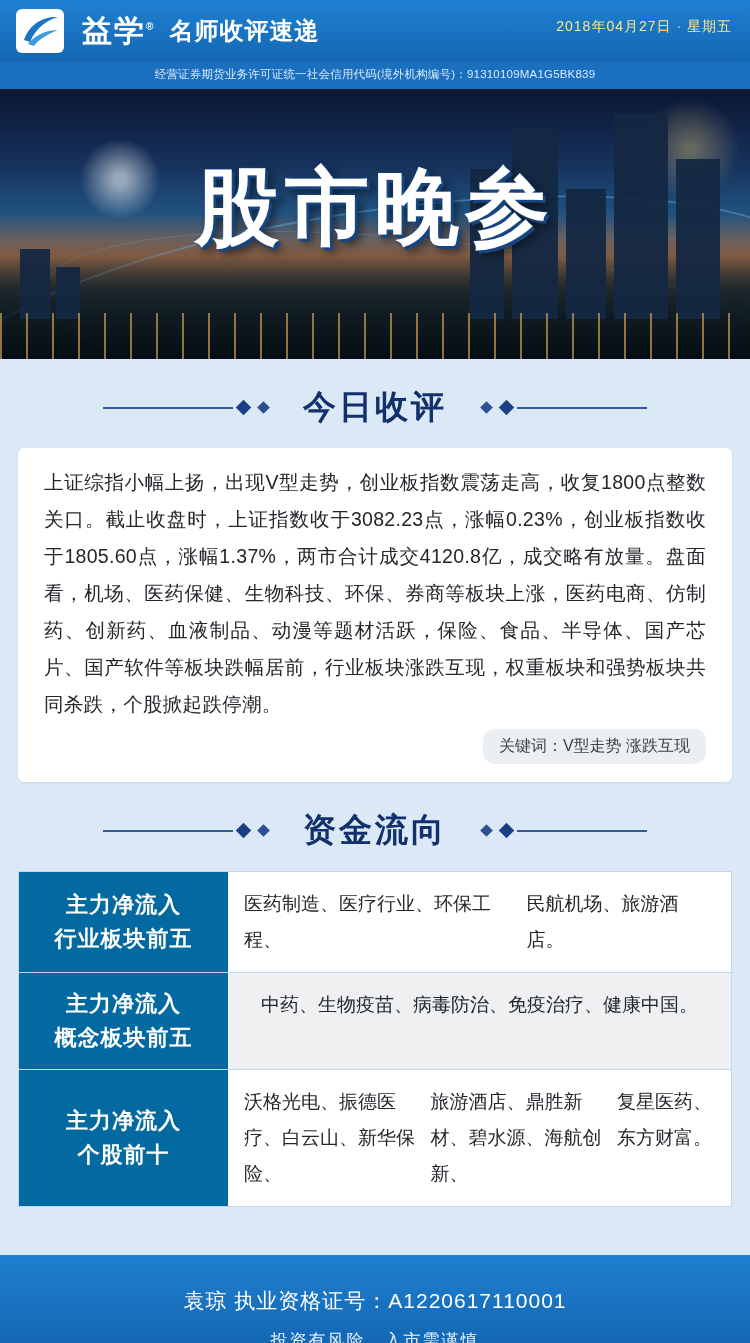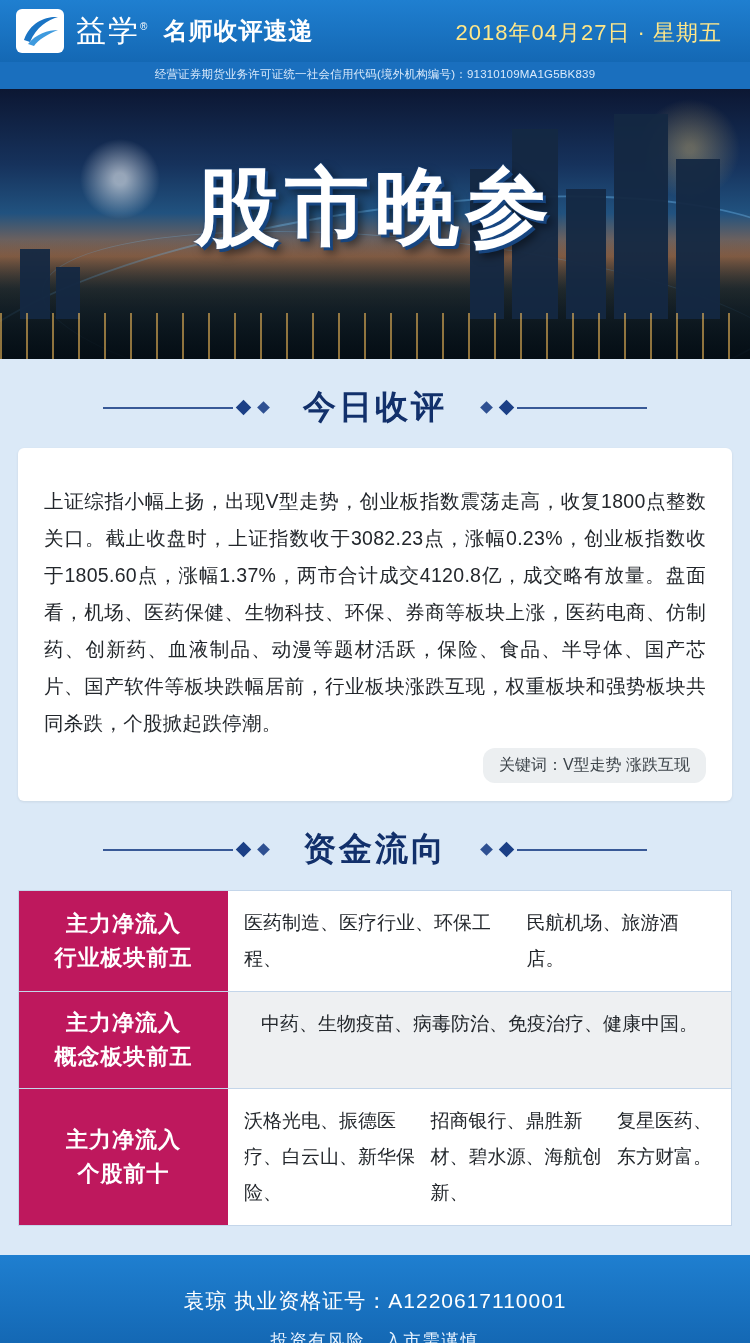--- a/index.html
+++ b/index.html
@@ -18,28 +18,28 @@
     display:flex;align-items:center;position:relative;
   }
   .logo-wrap{display:flex;align-items:center;padding-left:16px;}
   .logo-mark{
     width:48px;height:44px;background:#fff;border-radius:6px;
     display:flex;align-items:center;justify-content:center;
     position:relative;
   }
   .logo-mark svg{display:block;}
   .logo-text{
-    color:#fff;font-size:30px;font-weight:normal;margin-left:12px;letter-spacing:2px;text-align:right;
+    color:#fff;font-size:30px;font-weight:bold;margin-left:18px;letter-spacing:2px;text-align:right;
   }
   .reg-mark{font-size:10px;vertical-align:super;}
   .slogan{
     color:#fff;font-size:24px;font-weight:bold;margin-left:14px;letter-spacing:1px;
   }
   .date{
-    position:absolute;right:28px;top:18px;color:#ffe789;font-size:22px;letter-spacing:1px;margin-left:8px;
+    position:absolute;right:18px;top:18px;color:#ffe789;font-size:14px;letter-spacing:1px;margin-left:8px;
   }
   .licence{
     background:#1a6fbe;
     color:#d8e9fb;font-size:11.5px;text-align:center;
     padding:5px 0 7px;letter-spacing:.2px;
   }
 
   
   .hero{
     height:270px;position:relative;overflow:hidden;
@@ -92,39 +92,39 @@
     width:11px;height:11px;background:#1b3f86;transform:rotate(45deg);margin:0 5px;
   }
   .sec-title .dia.sm{width:9px;height:9px;opacity:.9;}
   .sec-title h2{
     margin:0 30px;font-size:33px;font-weight:bold;color:#12306b;letter-spacing:3px;
   }
 
   
   .card{
     margin:0 18px;background:#fff;border-radius:6px;
-    padding:35px 26px 18px;box-shadow:0 1px 3px rgba(0,0,0,.08);
+    padding:16px 26px 18px;box-shadow:0 1px 3px rgba(0,0,0,.08);
     position:relative;
   }
   .card p{
     margin:0;font-size:19.5px;line-height:37px;color:#23272c;text-align:justify;
     letter-spacing:.3px;
   }
   .keyword{
     margin-top:6px;display:flex;justify-content:flex-end;
   }
   .keyword span{
     background:#eceff1;color:#3c4349;font-size:16px;padding:7px 16px;border-radius:12px;
   }
 
   
   .flow{margin:0 18px;border:1px solid #c4d6ea;border-top:none;}
   .flow-row{display:flex;border-top:1px solid #c4d6ea;}
   .flow-row .lbl{
-    flex:0 0 209px;background:#be185d;color:#fff;
+    flex:0 0 209px;background:#0369a1;color:#fff;
     display:flex;flex-direction:column;align-items:center;justify-content:center;
     font-size:22px;font-weight:bold;line-height:34px;letter-spacing:1px;padding:14px 0;
   }
   .flow-row .val{
     flex:1;background:#fff;color:#23272c;font-size:19px;line-height:36px;
     padding:14px 16px;display:flex;justify-content:center;
   }
   .flow-row.alt .val{background:#eef0f2;justify-content:center;}
 
   
@@ -222,21 +222,21 @@
       </div>
     </div>
 
     <div class="flow-row">
       <div class="lbl">
         <div>主力净流入</div>
         <div>个股前十</div>
       </div>
       <div class="val">
         <div>沃格光电、振德医疗、白云山、新华保险、</div>
-        <div>招商银行、鼎胜新材、碧水源、海航创新、</div>
+        <div>旅游酒店、鼎胜新材、碧水源、海航创新、</div>
         <div>复星医药、东方财富。</div>
       </div>
     </div>
   </div>
 
   <div class="footer">
     <div class="line1">袁琼  执业资格证号：A1220617110001</div>
     <div class="line2">投资有风险，入市需谨慎</div>
   </div>
 

